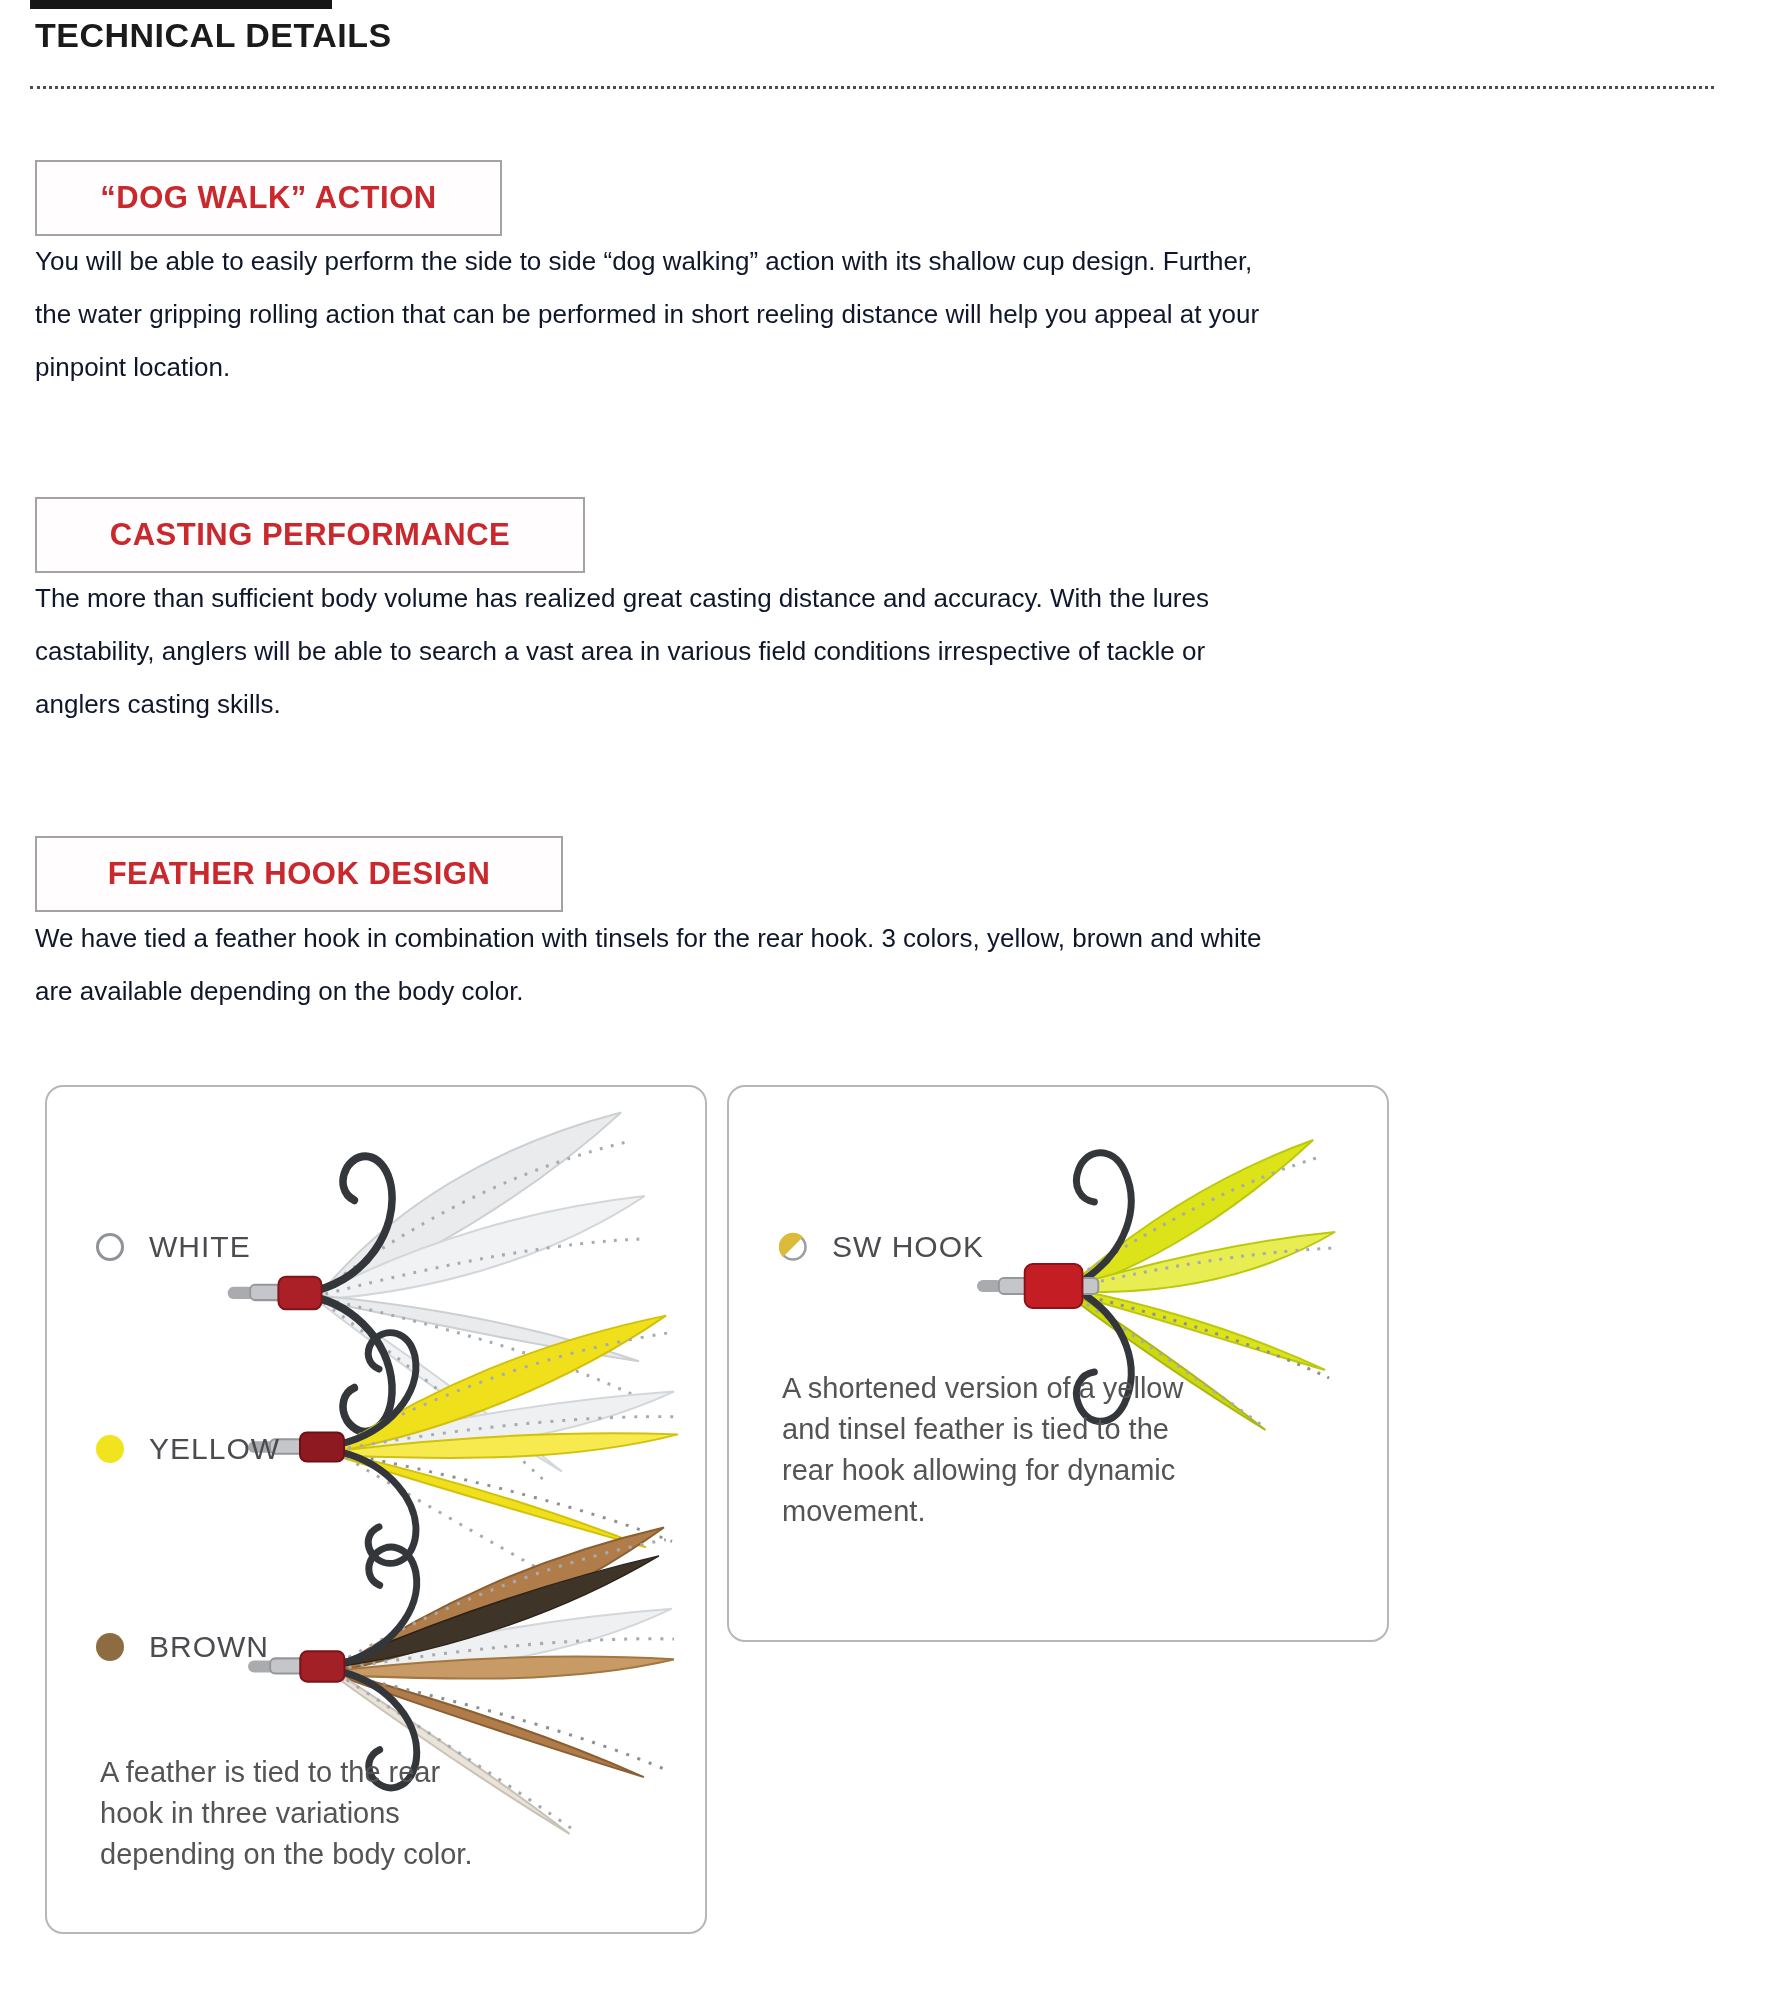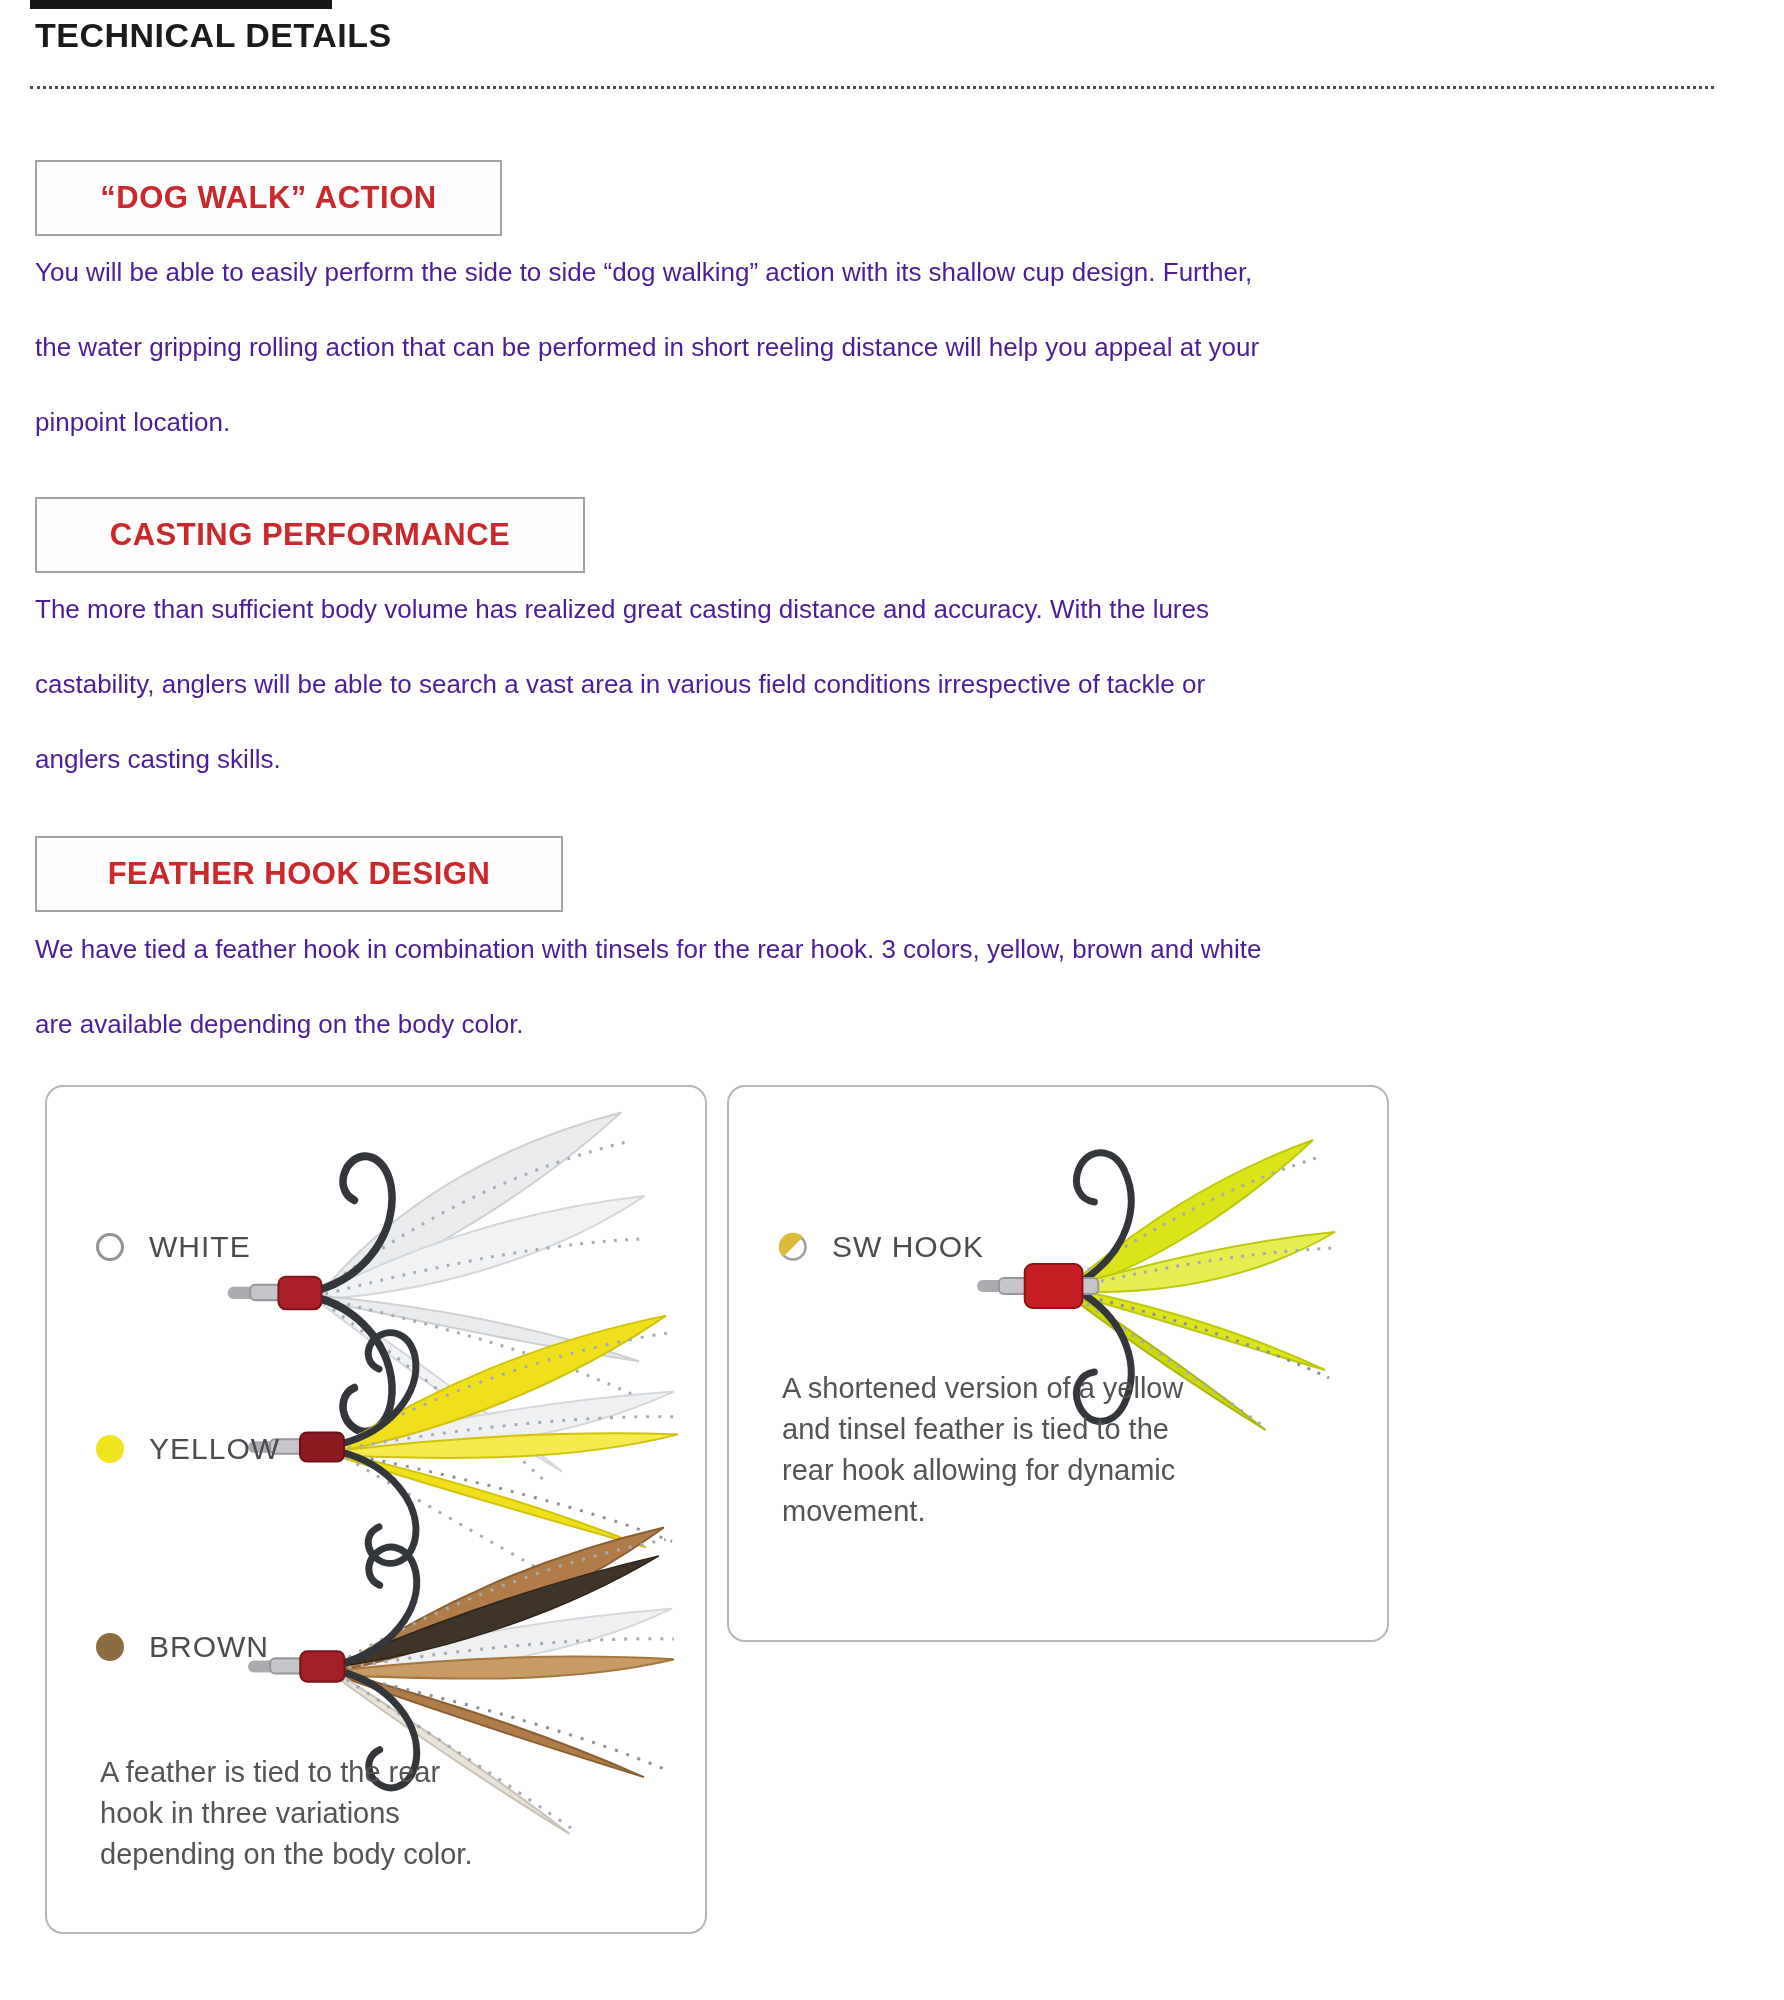--- a/index.html
+++ b/index.html
@@ -5,21 +5,21 @@
   html,body{margin:0;padding:0;background:#ffffff;}
   .page{position:relative;width:1784px;height:2000px;background:#ffffff;overflow:hidden;
         font-family:"Liberation Sans",sans-serif;color:#3c3c3c;}
   .abs{position:absolute;}
   .top-bar{left:30px;top:0;width:302px;height:9px;background:#161616;}
   .page-title{left:35px;top:16px;font-size:34px;font-weight:bold;color:#1b1b1b;letter-spacing:0.5px;}
   .dotted-rule{left:30px;top:86px;width:1684px;height:0;border-top:3px dotted #4c4c4c;}
   .sec-head{height:72px;border:2px solid #a3a3a3;background:#fffdfd;
             display:flex;align-items:center;justify-content:center;
             font-size:31px;font-weight:bold;color:#c9282d;letter-spacing:0.5px;}
-  .body-text{font-size:26px;line-height:75px;color:#4c1d95;white-space:pre-line;width:1400px;}
+  .body-text{font-size:26px;line-height:53px;color:#0f172a;white-space:pre-line;width:1400px;}
   .card{background:#ffffff;border:2px solid #b7b7b7;border-radius:18px;}
   .variant-row{display:flex;align-items:center;gap:24px;height:42px;}
   .variant-label{font-size:30px;color:#4b4c50;letter-spacing:1px;}
   .caption{font-size:29px;line-height:41px;color:#545454;white-space:pre-line;}
   .dot{width:30px;height:30px;display:block;}
   svg.hook{position:absolute;}
 </style>
 </head>
 <body>
 

